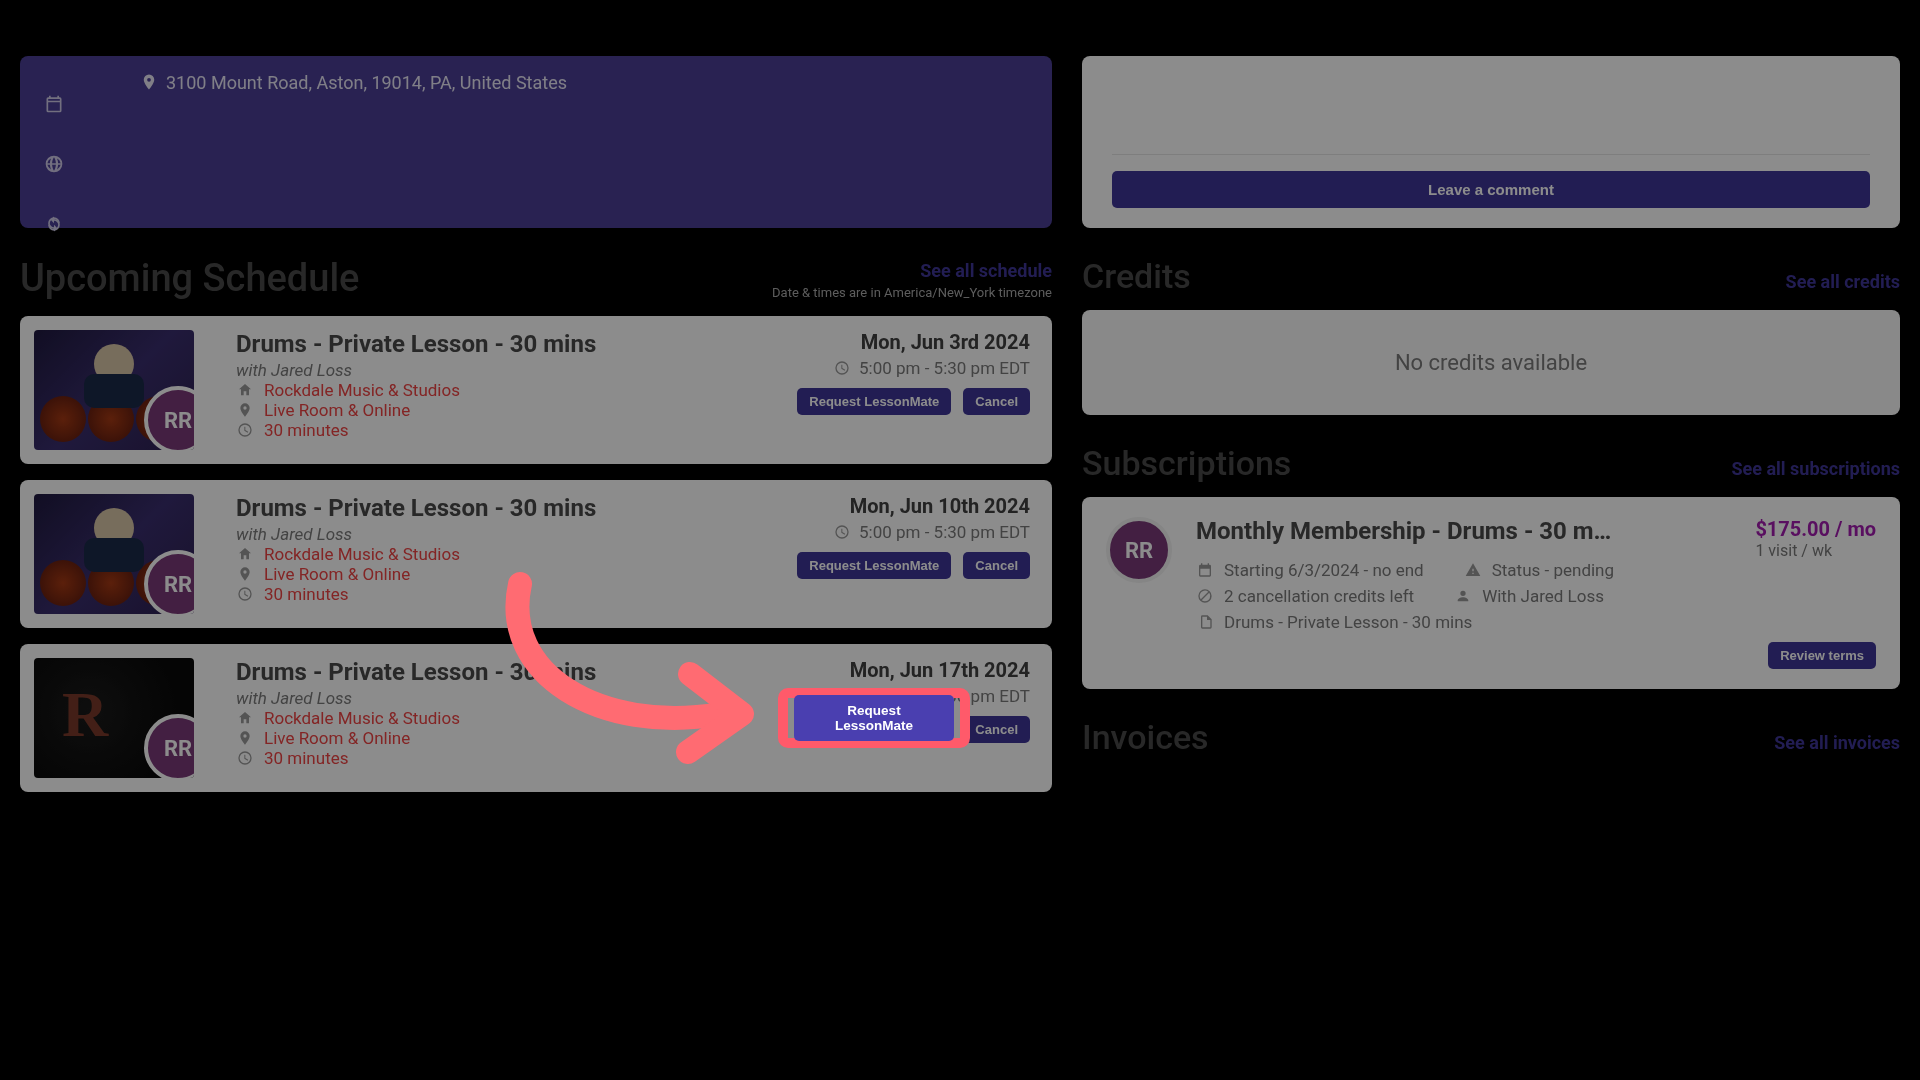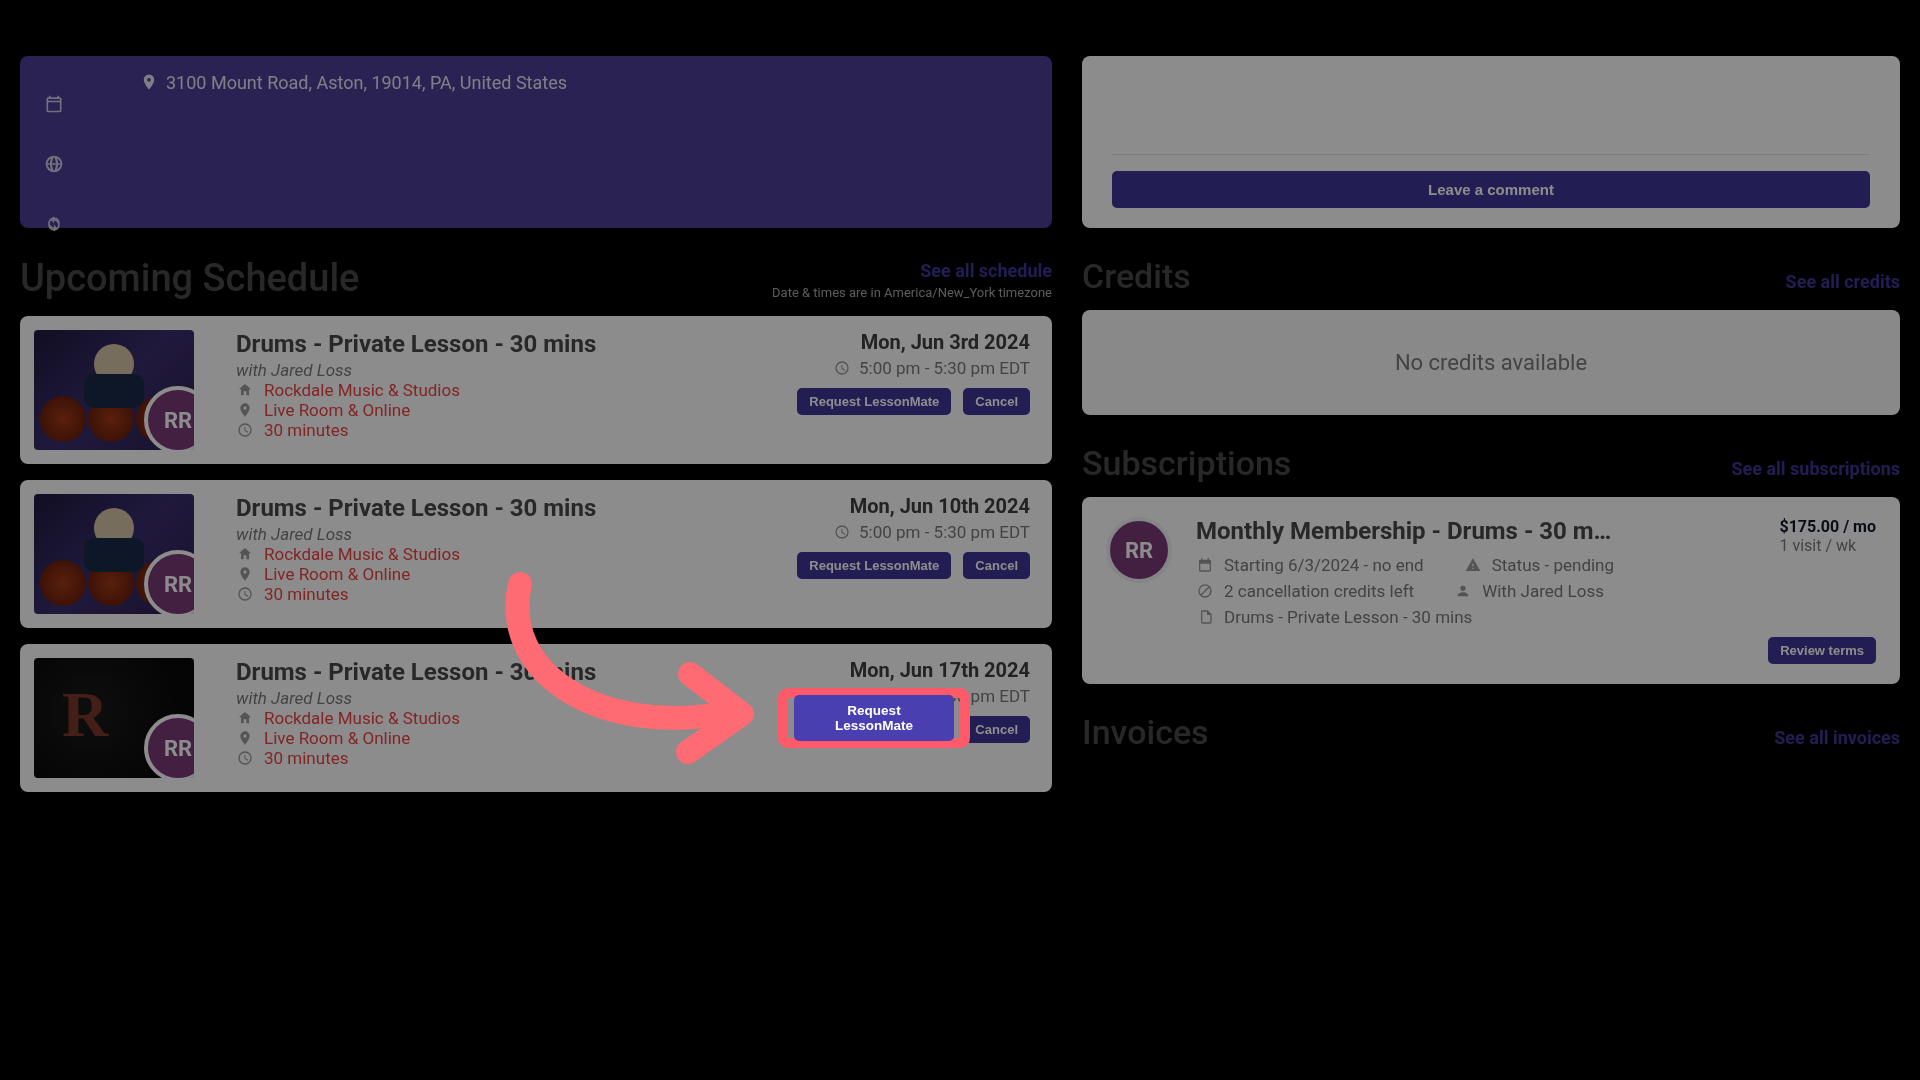--- a/index.html
+++ b/index.html
@@ -49,21 +49,21 @@
   .btn-wide { width:100%; background:#3f3698; color:#fff; border-radius:5px; padding:10px 12px; font-size:15px; font-weight:700; border:none; cursor:pointer;}
   .section-head { display:flex; justify-content:space-between; align-items:baseline; margin-top:28px; margin-bottom:14px;}
   .section-head h2 { font-size:34px; font-weight:500; color:#4a4a4a;}
   .plain-card { background:#fafafa; border-radius:8px; padding:40px 20px; text-align:center; color:#7a7a7a; font-size:22px;}
   .sub-card { background:#fff; border-radius:8px; box-shadow:0 1px 4px rgba(0,0,0,0.08); padding:20px 24px; display:flex; gap:24px; position:relative;}
   .sub-avatar { width:66px; height:66px; border-radius:50%; background:#7a3a78; border:4px solid #f2f2f2; display:flex; align-items:center; justify-content:center; color:#fff; font-weight:700; font-size:22px; flex-shrink:0;}
   .sub-body { flex:1; }
   .sub-title-row { display:flex; justify-content:space-between; gap:14px;}
   .sub-title { font-size:24px; font-weight:700; color:#4a4a4a; white-space:nowrap; overflow:hidden; text-overflow:ellipsis; max-width:440px;}
   .sub-price { text-align:right; white-space:nowrap;}
-  .price-main { font-size:16px; font-weight:700; color:#0f172a;}
+  .price-main { font-size:20px; font-weight:700; color:#a21caf;}
   .visits { color:#7a7a7a; font-size:16px; text-align:left;}
   .sub-meta-row { display:flex; gap:40px; flex-wrap:wrap; margin-top:0;}
   .sub-meta { display:flex; gap:10px; align-items:center; color:#7a7a7a; font-size:17px;}
   .review-row { display:flex; justify-content:flex-end; margin-top:10px;}
   
   .dim-overlay { position:absolute; inset:0; background:rgba(0,0,0,0.45); pointer-events:none;}
   
   .highlight-box { position:absolute; border:10px solid #ff5a6a; border-radius:10px; background:transparent; box-shadow: 0 0 0 9999px rgba(0,0,0,0.0);}
   .highlight-inner { position:absolute; inset:6px; background:#fcecef; border-radius:4px; display:flex; align-items:center; justify-content:center;}
   .highlight-btn { background:#4a3fb0; color:#fff; border:none; border-radius:5px; padding:8px 14px; font-size:13.5px; font-weight:700; cursor:pointer;}

